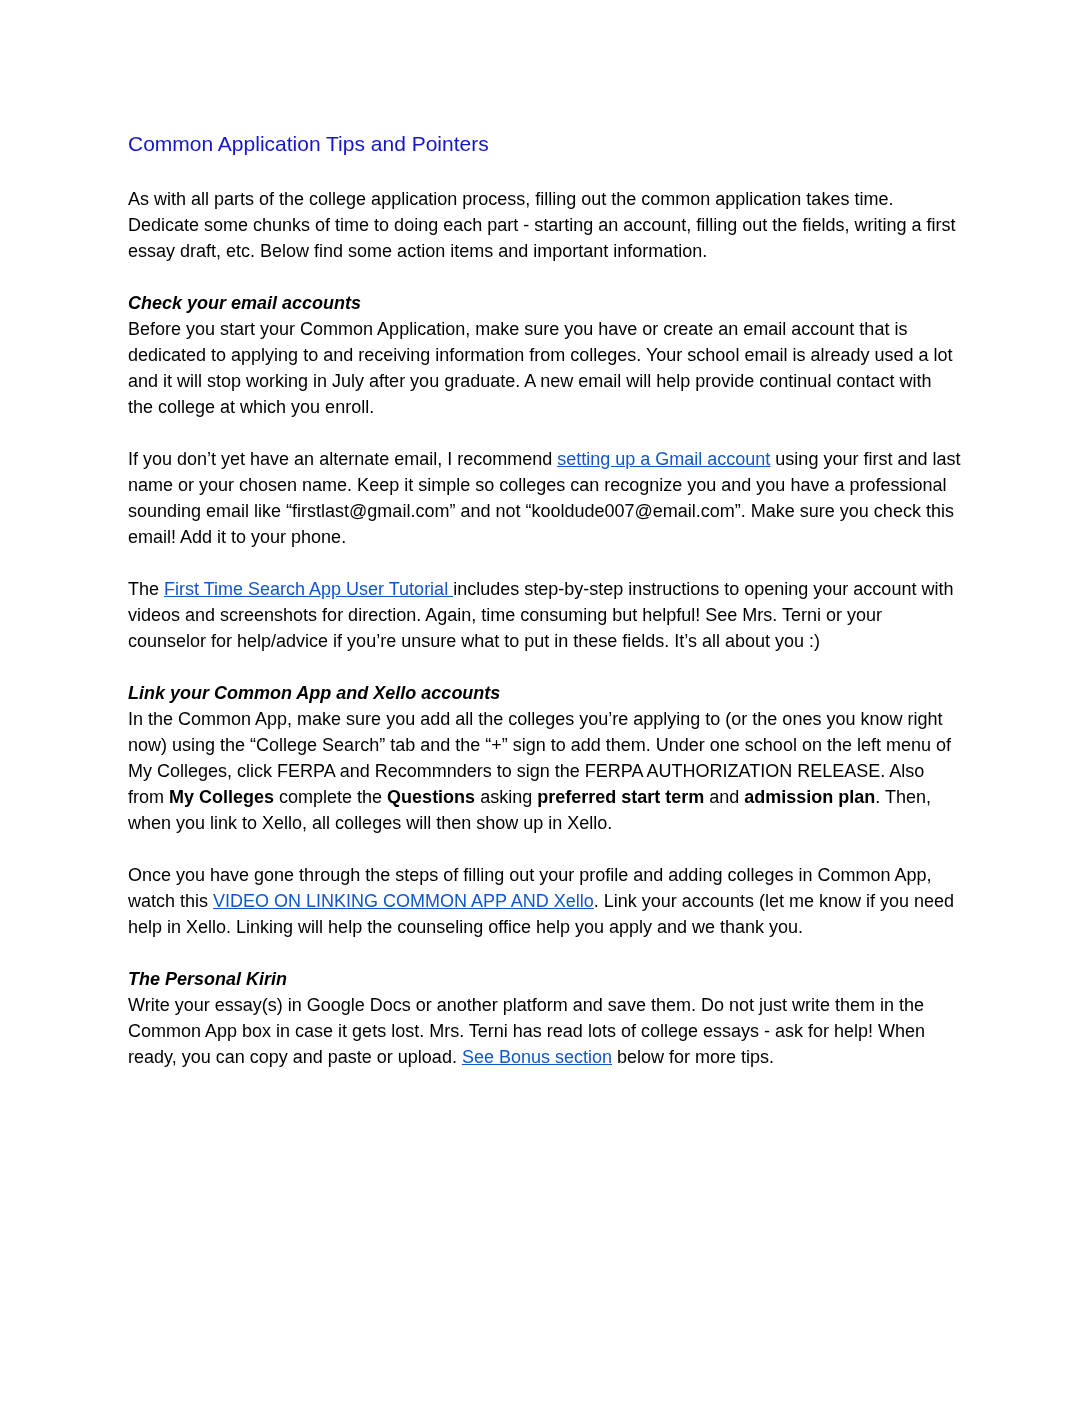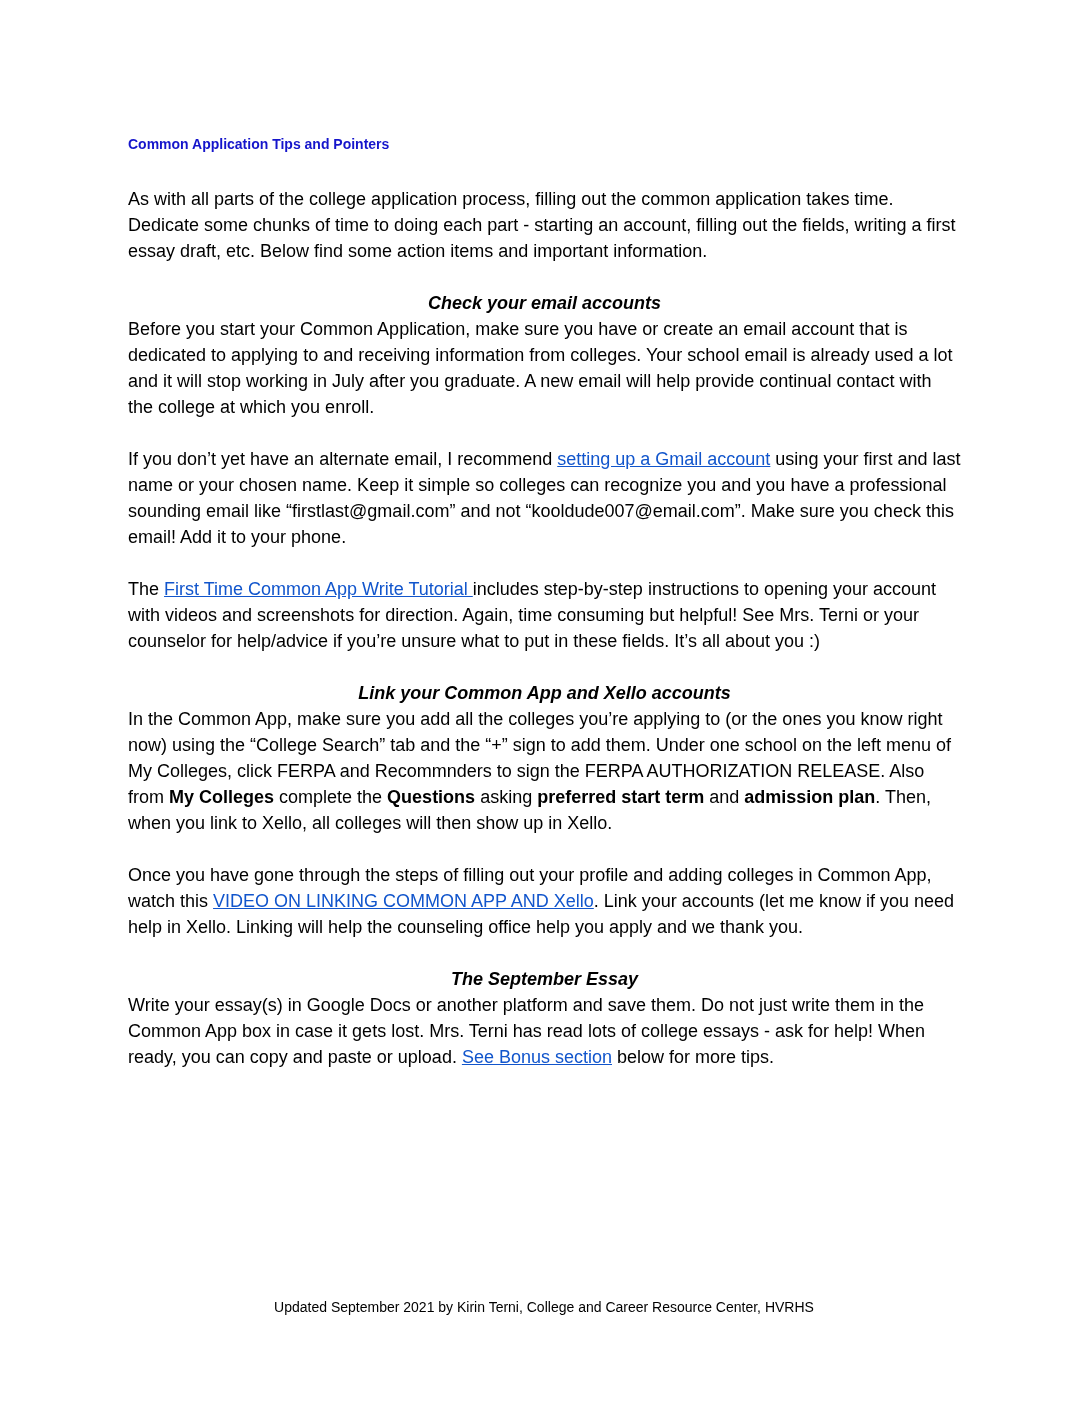--- a/index.html
+++ b/index.html
@@ -14,39 +14,38 @@
     overflow: hidden;
   }
   .content {
     position: absolute;
     left: 128px;
     top: 131px;
     width: 833px;
   }
   .blk-h1 {
     color: var(--heading-blue, #1515cb);
-    font-size: 14px;
-    font-weight: bold;
+    font-size: 21px;
+    font-weight: normal;
     line-height: 26px;
     margin: 0 0 29px 0;
   }
   .blk-h2 {
     color: var(--heading-blue, #1515cb);
     font-size: 21px;
     font-weight: bold;
     line-height: 26px;
     margin: 0 0 26px 0;
   }
   .blk-h3 {
     font-size: 18px;
     font-weight: bold;
     font-style: italic;
     line-height: 26px;
     margin: 0;
-    text-align: center;
   }
   .blk-p {
     font-size: 18px;
     line-height: 26px;
     margin: 0 0 26px 0;
   }
   .run-bold { font-weight: bold; }
   .doc-link {
     color: var(--link-blue, #1155cc);
     cursor: pointer;
@@ -65,21 +64,20 @@
 </head>
 <body>
 
 <div class="page">
   <div class="content">
       <h1 class="blk-h1"><span>Common Application Tips and Pointers</span></h1>
       <p class="blk-p"><span>As with all parts of the college application process, filling out the common application takes time. Dedicate some chunks of time to doing each part - starting an account, filling out the fields, writing a first essay draft, etc. Below find some action items and important information.</span></p>
       <h3 class="blk-h3"><span>Check your email accounts</span></h3>
       <p class="blk-p"><span>Before you start your Common Application, make sure you have or create an email account that is dedicated to applying to and receiving information from colleges. Your school email is already used a lot and it will stop working in July after you graduate. A new email will help provide continual contact with the college at which you enroll.</span></p>
       <p class="blk-p"><span>If you don’t yet have an alternate email, I recommend </span><a href="#" class="doc-link">setting up a Gmail account</a><span> using your first and last name or your chosen name. Keep it simple so colleges can recognize you and you have a professional sounding email like “firstlast@gmail.com” and not “kooldude007@email.com”. Make sure you check this email! Add it to your phone.</span></p>
-      <p class="blk-p"><span>The </span><a href="#" class="doc-link">First Time Common App Write Tutorial </a><span>includes step-by-step instructions to opening your account with videos and screenshots for direction. Again, time consuming but helpful! See Mrs. Terni or your counselor for help/advice if you’re unsure what to put in these fields. It’s all about you :)</span></p>
+      <p class="blk-p"><span>The </span><a href="#" class="doc-link">First Time Search App User Tutorial </a><span>includes step-by-step instructions to opening your account with videos and screenshots for direction. Again, time consuming but helpful! See Mrs. Terni or your counselor for help/advice if you’re unsure what to put in these fields. It’s all about you :)</span></p>
       <h3 class="blk-h3"><span>Link your Common App and Xello accounts</span></h3>
       <p class="blk-p"><span>In the Common App, make sure you add all the colleges you’re applying to (or the ones you know right now) using the “College Search” tab and the “+” sign to add them. Under one school on the left menu of My Colleges, click FERPA and Recommnders to sign the FERPA AUTHORIZATION RELEASE. Also from </span><span class="run-bold">My Colleges</span><span> complete the </span><span class="run-bold">Questions</span><span> asking </span><span class="run-bold">preferred start term</span><span> and </span><span class="run-bold">admission plan</span><span>. Then, when you link to Xello, all colleges will then show up in Xello.</span></p>
       <p class="blk-p"><span>Once you have gone through the steps of filling out your profile and adding colleges in Common App, watch this </span><a href="#" class="doc-link">VIDEO ON LINKING COMMON APP AND Xello</a><span>. Link your accounts (let me know if you need help in Xello. Linking will help the counseling office help you apply and we thank you.</span></p>
-      <h3 class="blk-h3"><span>The September Essay</span></h3>
+      <h3 class="blk-h3"><span>The Personal Kirin</span></h3>
       <p class="blk-p"><span>Write your essay(s) in Google Docs or another platform and save them. Do not just write them in the Common App box in case it gets lost. Mrs. Terni has read lots of college essays - ask for help! When ready, you can copy and paste or upload. </span><a href="#" class="doc-link">See Bonus section</a><span> below for more tips.</span></p>
     </div>
-  <div class="footer">Updated September 2021 by Kirin Terni, College and Career Resource Center, HVRHS</div>
 </div>
 
 </body></html>

